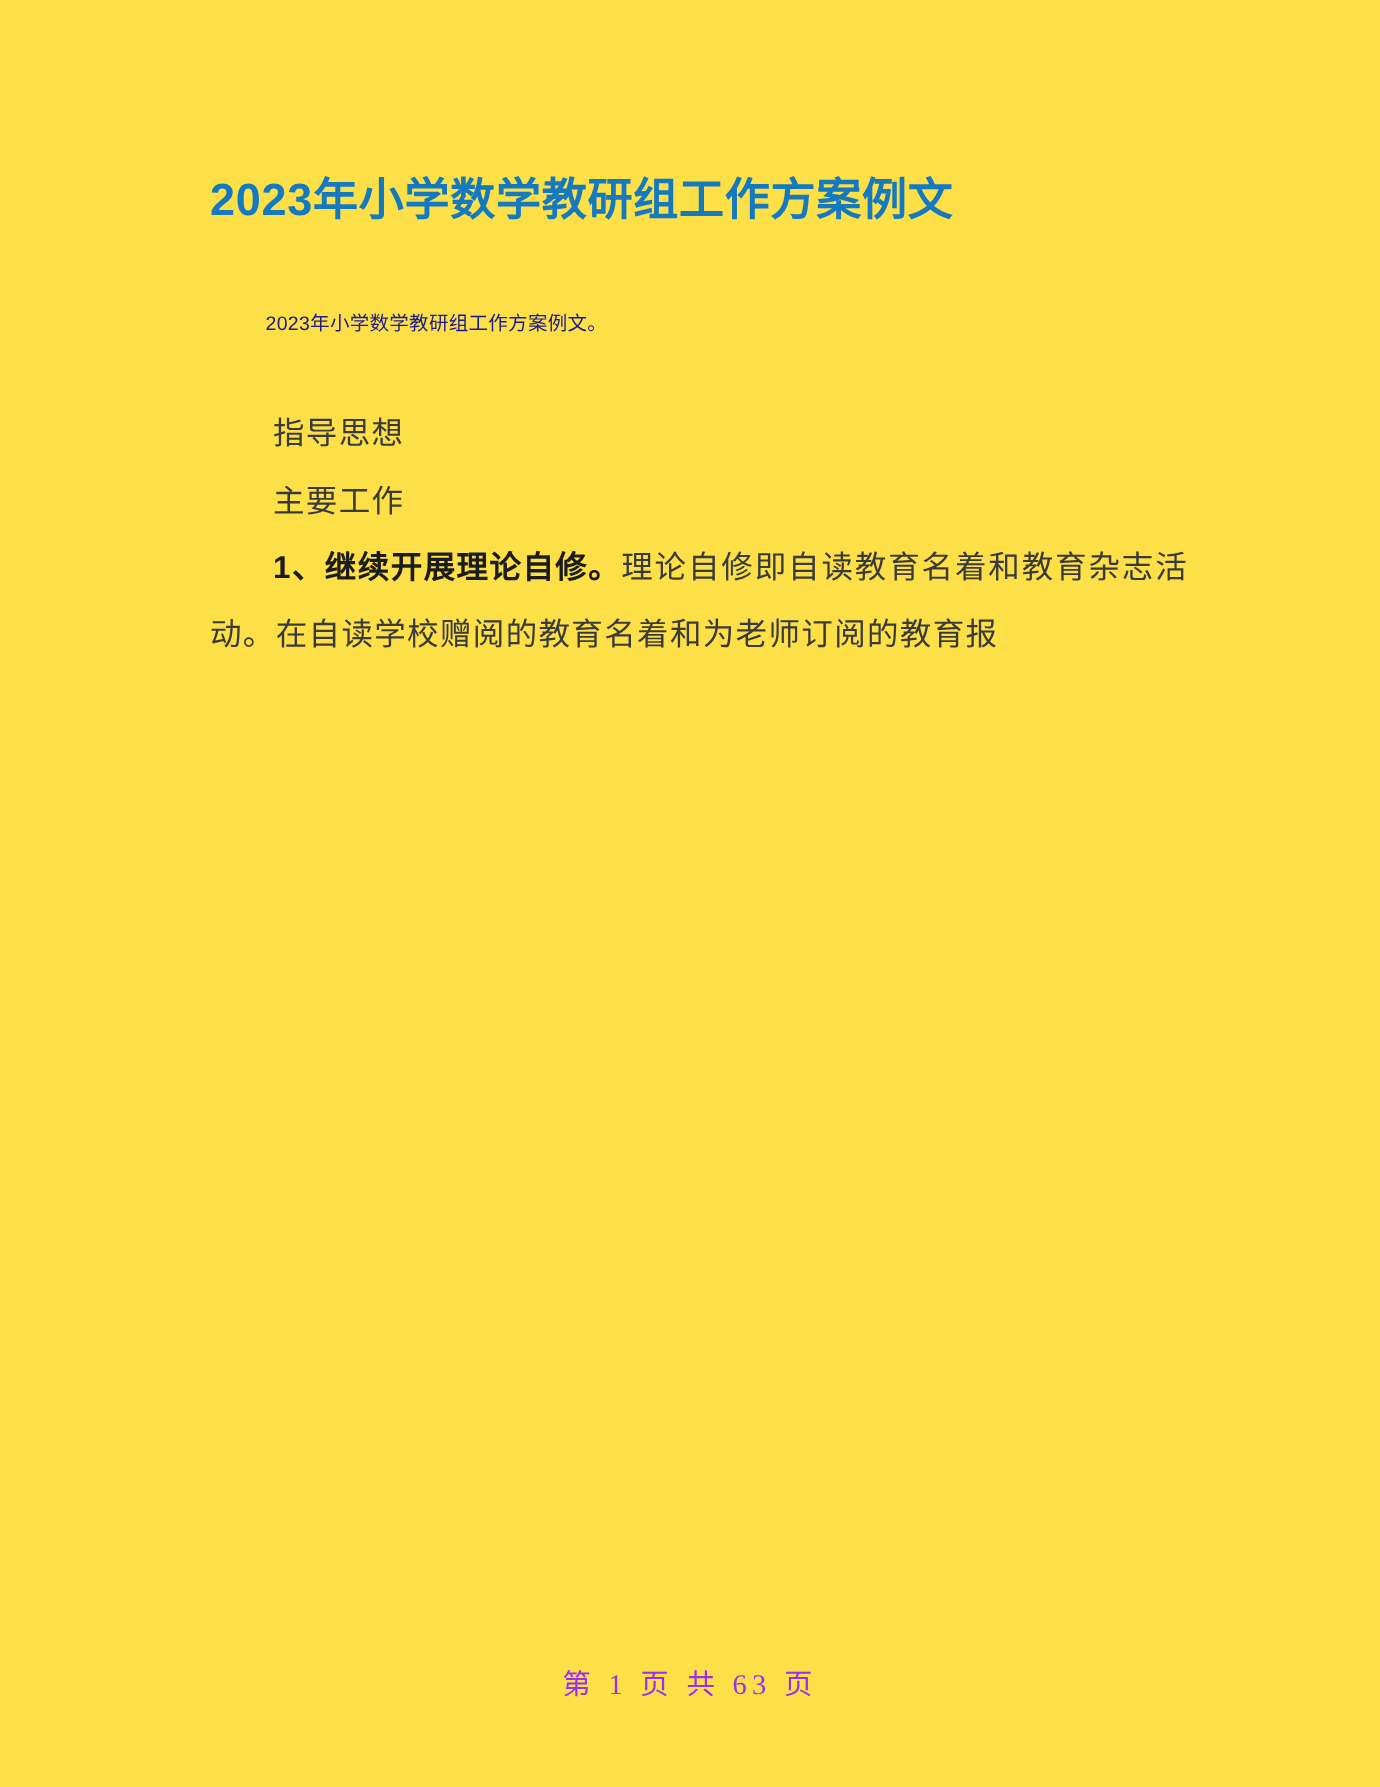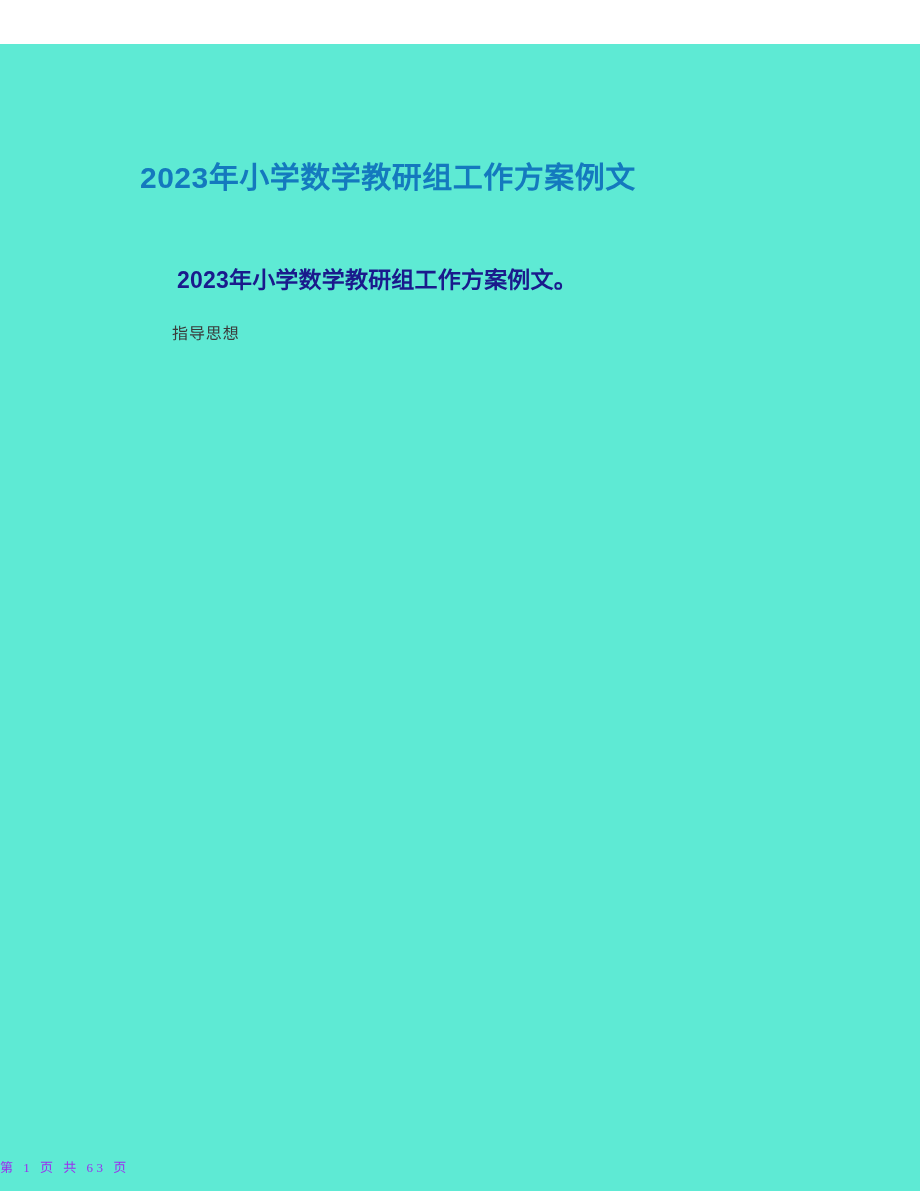--- a/index.html
+++ b/index.html
@@ -13,22 +13,21 @@
     height: 1191px;
     position: relative;
     overflow: hidden;
     font-family: "Liberation Serif", "DejaVu Serif", serif;
     -webkit-font-smoothing: antialiased;
   }
 
   .page {
     position: absolute;
     inset: 0;
-    background: #5eead4;
-    margin-top: 44px;
+    background: #fde047;
   }
 
   
   .doc-title {
     position: absolute;
     left: 140px;
     top: 112px;
     width: 640px;
     font-family: "Liberation Sans", "DejaVu Sans", sans-serif;
     font-weight: 700;
@@ -37,42 +36,42 @@
     color: #1479be;
     letter-spacing: 0.5px;
     text-align: left;
     white-space: nowrap;
   }
 
   
   .doc-subtitle {
     position: absolute;
     left: 177px;
-    top: 222px;
+    top: 202px;
     width: 640px;
     font-family: "Liberation Sans", "DejaVu Sans", sans-serif;
-    font-weight: 700;
-    font-size: 23px;
+    font-weight: 400;
+    font-size: 13px;
     line-height: 28px;
     color: #1a1a8c;
     letter-spacing: 0.2px;
     white-space: nowrap;
   }
 
   
   .body-block {
     position: absolute;
     left: 140px;
     top: 268px;
     width: 652px;
   }
 
   .para {
     font-family: Liberation Sans, sans-serif;
-    font-size: 16px;
+    font-size: 21px;
     line-height: 44.5px;
     color: #3a3a3a;
     text-align: justify;
     text-justify: inter-ideograph;
     letter-spacing: 0.9px;
     margin: 0;
     word-break: break-all;
   }
 
   .para.indent {
@@ -88,22 +87,23 @@
     color: #1c1c1c;
     letter-spacing: 0.6px;
   }
 
   
   .page-footer {
     position: absolute;
     left: 0;
     right: 0;
     top: 1110px;
+    text-align: center;
     font-family: "Liberation Serif", "DejaVu Serif", serif;
-    font-size: 13px;
+    font-size: 19px;
     line-height: 28px;
     color: #9b2fee;
     letter-spacing: 3.5px;
     white-space: nowrap;
   }
 </style>
 </head>
 <body>
 
 <div class="page">
@@ -111,20 +111,22 @@
   <div class="doc-title">2023年小学数学教研组工作方案例文</div>
 
   <div class="doc-subtitle">2023年小学数学教研组工作方案例文。</div>
 
   <div class="body-block">
 
     <p class="para indent first-of-group">指导思想</p>
 
 
 
+    <p class="para indent">主要工作</p>
 
 
+    <p class="para indent"><span class="bold-lead">1、继续开展理论自修。</span><span>理论自修即自读教育名着和教育杂志活动。在自读学校赠阅的教育名着和为老师订阅的教育报</span></p>
 
   </div>
 
   <div class="page-footer">第 1 页 共 63 页</div>
 
 </div>
 
 </body></html>

